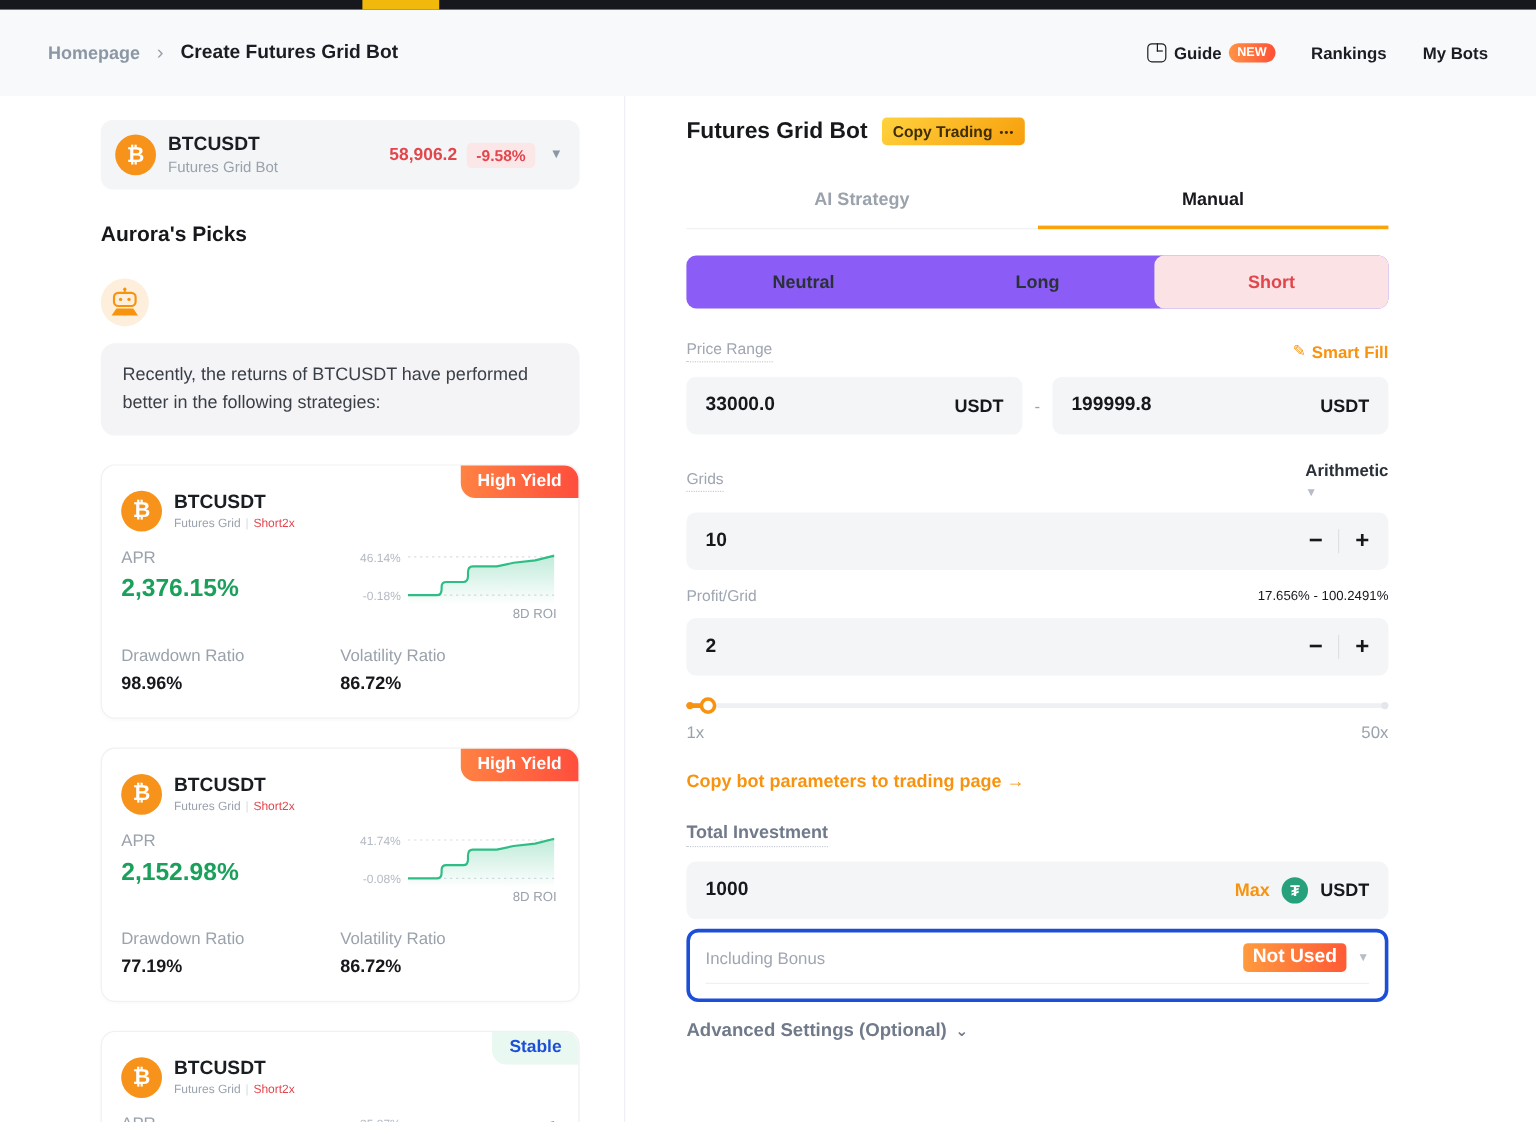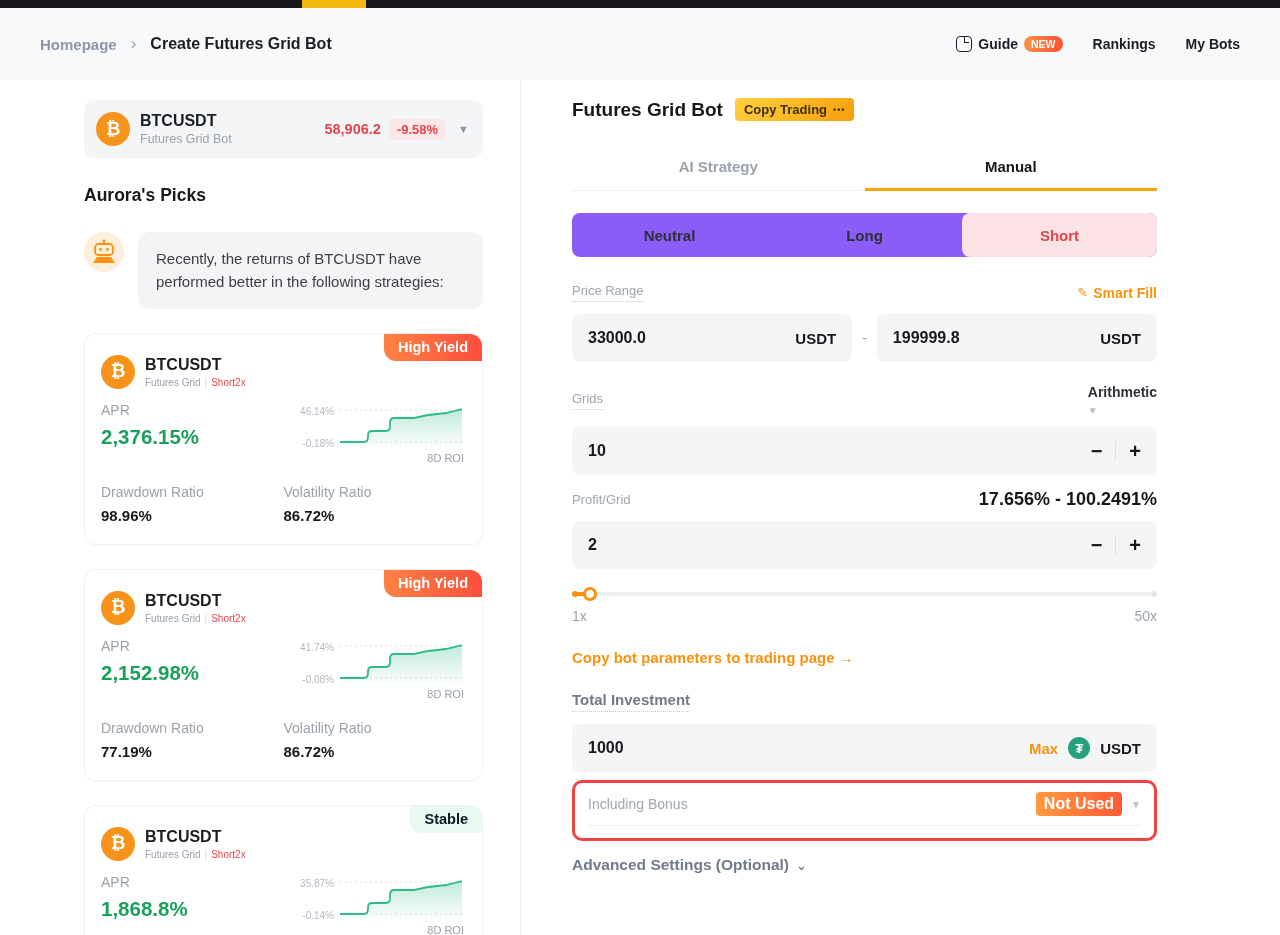--- a/index.html
+++ b/index.html
@@ -32,29 +32,29 @@
   .coin.small { width:34px; height:34px; }
   .pair-names { margin-left:10px; flex:1; }
   .pair-sym { font-size:16px; font-weight:700; color:#1A1D22; }
   .pair-sub { font-size:12.5px; color:#9AA2AC; margin-top:2px; }
   .pair-price { color:#E2464D; font-size:14.5px; font-weight:700; }
   .pair-chg { background:#FBE7E8; color:#E2464D; font-size:13px; font-weight:700; padding:3px 8px; border-radius:4px; margin-left:8px; }
   .pair-caret { color:#8C97A5; font-size:11px; margin-left:12px; }
 
   .aurora-title { margin-top:27px; font-size:17.5px; font-weight:700; color:#17181B; }
 
-  .robot-row { margin-top:26px; display:flex; gap:14px; align-items:flex-start; }
+  .robot-row { margin-top:26px; display:flex; gap:14px; align-items:flex-start;flex-direction:column; }
   .robot-av { width:40px; height:40px; border-radius:50%; background:#FDEFDC; display:flex; align-items:center; justify-content:center; flex:0 0 40px; }
   .bubble { background:#F4F4F6; border-radius:12px; padding:15px 18px; font-size:15px; color:#3A3F47; line-height:1.55; flex:1; }
 
   
   .card { margin-top:24px; position:relative; border:1px solid #F0F1F3; border-radius:12px; padding:21px 16px 20px; background:#fff; box-shadow:0 1px 3px rgba(0,0,0,0.02); cursor:pointer; }
   .card-badge { position:absolute; top:0; right:0; padding:5px 14px 6px; font-size:14.5px; font-weight:700; border-radius:0 12px 0 12px; }
   .card-badge.hot { background:linear-gradient(90deg,#FF8243,#FF4E3D); color:#fff; }
-  .card-badge.stable { background:#E9F8F0; color:#0f172a; }
+  .card-badge.stable { background:#E9F8F0; color:#1d4ed8; }
   .card-head { display:flex; gap:10px; align-items:center; }
   .card-sym { font-size:16px; font-weight:700; color:#1A1D22; }
   .card-sub { font-size:10px; margin-top:3px; }
   .card-sub .t { color:#9AA2AC; }
   .card-sub .bar { color:#D8DCE1; padding:0 4px; }
   .card-sub .s { color:#E2464D; }
   .card-body { display:flex; margin-top:13px; }
   .card-left { flex:1; }
   .apr-label { font-size:14px; color:#9AA2AC; }
   .apr-val { font-size:20.5px; font-weight:700; color:#1BA05C; margin-top:7px; }
@@ -98,21 +98,21 @@
   .dash { color:#9AA2AC; font-size:14px; }
 
   .sel-arith { display:flex; align-items:flex-start; gap:5px; font-size:14px; font-weight:600; color:#2B3139; cursor:pointer;flex-direction:column; }
   .caret { color:#B7BDC6; font-size:10px; }
 
   .stepper { display:flex; align-items:center; gap:13px; }
   .step-btn { font-size:20px; font-weight:600; color:#16181C; cursor:pointer; line-height:1; }
   .step-div { width:1px; height:20px; background:#DDE0E4; }
 
   .profit-row { display:flex; justify-content:space-between; align-items:center; margin-top:14px; }
-  .profit-val { font-size:18px; font-weight:700; color:#16181C; }
+  .profit-val { font-size:11px; font-weight:400; color:#16181C; }
 
   .slider { margin-top:18px; position:relative; height:14px; cursor:pointer; }
   .track { position:absolute; left:0; right:0; top:5px; height:4px; border-radius:2px; background:#EEF0F3; }
   .fill { position:absolute; left:0; top:5px; width:18px; height:4px; border-radius:2px; background:#F8930F; }
   .startdot { position:absolute; left:0; top:4px; width:6px; height:6px; border-radius:50%; background:#F8930F; }
   .enddot { position:absolute; right:0; top:4px; width:6px; height:6px; border-radius:50%; background:#E3E6EA; }
   .handle { position:absolute; left:11px; top:0; width:14px; height:14px; border-radius:50%; background:#fff; border:3.5px solid #F8930F; cursor:grab; }
   .slider-labels { display:flex; justify-content:space-between; margin-top:7px; font-size:14px; color:#9AA2AC; }
 
   .copy-link { margin-top:25px; font-size:15px; font-weight:700; color:#F8930F; cursor:pointer; }
@@ -121,21 +121,21 @@
   .inv-right { display:flex; align-items:center; gap:10px; }
   .max-btn { color:#F8930F; font-size:15px; font-weight:600; cursor:pointer; }
   .tether { width:22px; height:22px; border-radius:50%; background:#26A17B; color:#fff; display:flex; align-items:center; justify-content:center; font-size:13px; font-weight:700; }
 
   .avail-row { margin-top:16px; display:flex; justify-content:space-between; align-items:center; }
   .avail-right { display:flex; align-items:center; gap:10px; }
   .avail-val { font-size:14px; font-weight:700; color:#16181C; }
   .link-orange { font-size:14px; font-weight:600; color:#F8930F; cursor:pointer; }
   .v-div { width:1px; height:14px; background:#E6E8EC; }
 
-  .bonus-box { margin-top:8px; border:3px solid #ef4444; border-radius:10px; padding:9px 13px 12px; position:relative; }
+  .bonus-box { margin-top:8px; border:3px solid #1d4ed8; border-radius:10px; padding:9px 13px 12px; position:relative; }
   .bonus-inner { display:flex; justify-content:space-between; align-items:center; padding-bottom:9px; border-bottom:1px solid #EEF0F3; cursor:pointer; }
   .bonus-label { font-size:14px; color:#9FA6B0; }
   .bonus-right { display:flex; align-items:center; gap:9px; }
   .notused { background:linear-gradient(90deg,#FF9A3E,#FF5A36); color:#fff; font-size:16px; font-weight:700; padding:3px 8px; border-radius:4px; }
 
   .advanced { margin-top:15px; font-size:15.5px; font-weight:700; color:#707A8A; display:flex; align-items:center; gap:7px; cursor:pointer; }
   .chev { font-size:13px; color:#707A8A; }
 
   .robot-svg { width:26px; height:26px; }
 </style>

